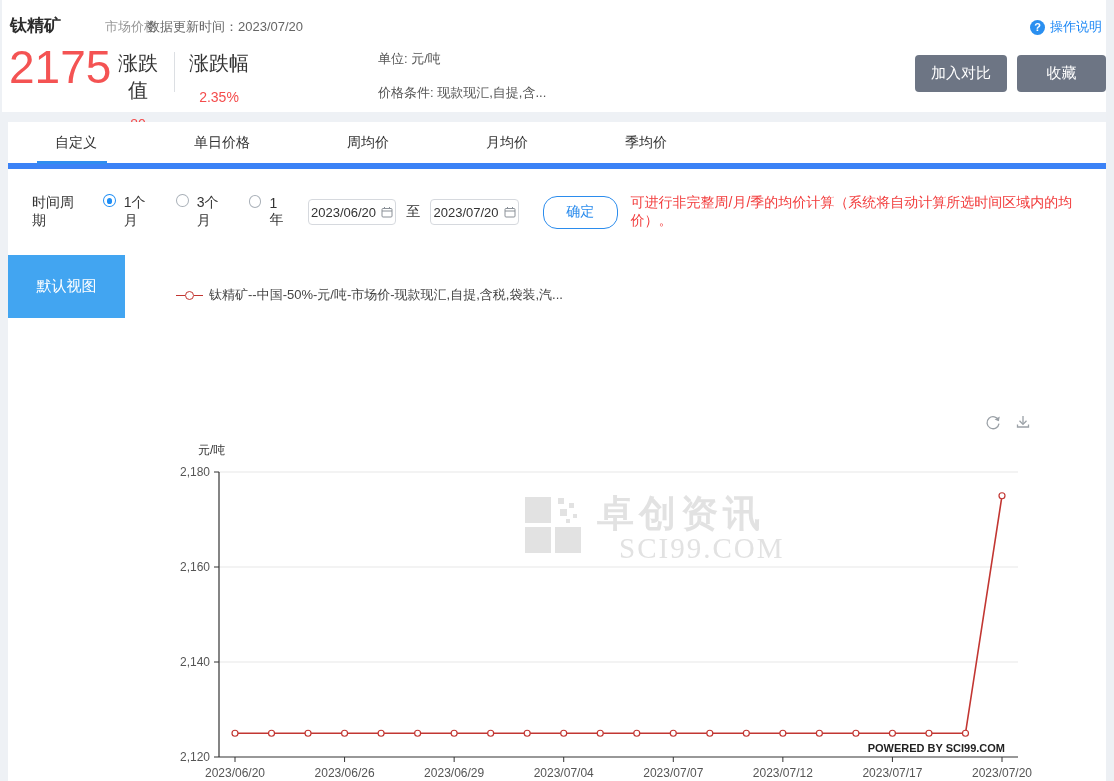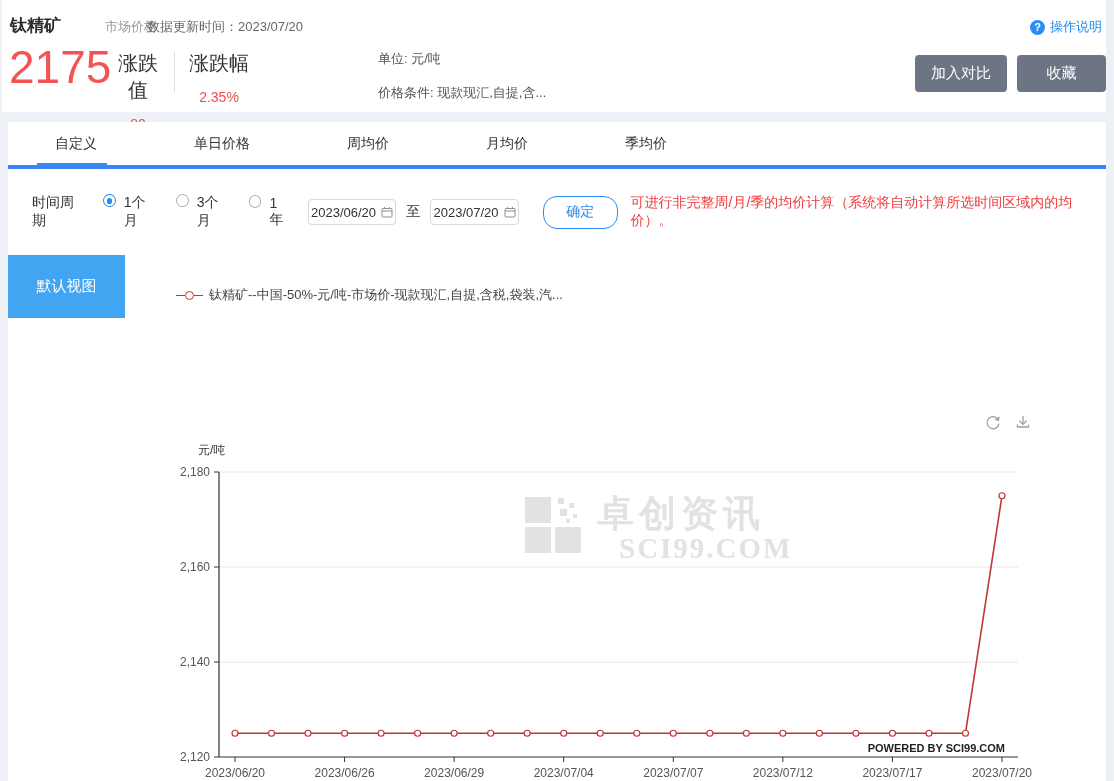--- a/index.html
+++ b/index.html
@@ -26,21 +26,21 @@
   .info-col .row2 { margin-top:16px; }
   .info1 { left:266px; }
   .info2 { left:376px; }
   .help { position:absolute; right:4px; top:18px; font-size:13px; color:#1b87f5; display:flex; align-items:center; gap:5px; cursor:pointer; }
   .qicon { width:15px; height:15px; border-radius:50%; background:#2a8ff0; color:#fff; font-size:11px; font-weight:bold; display:flex; align-items:center; justify-content:center; }
   .hbtn { position:absolute; top:55px; height:37px; background:#6d7584; color:#fff; font-size:15px; border:none; border-radius:4px; cursor:pointer; font-family:inherit; }
   .btn-compare { right:99px; width:92px;margin-left:19px; }
   .btn-fav { right:0; width:89px; }
   
   .main-card { position:absolute; left:8px; top:122px; width:1098px; height:659px; background:#fff; }
-  .tabs { position:relative; height:47px; border-bottom:4px solid #3b82f6; display:flex; align-items:stretch; padding-left:47px; gap:97px; }
+  .tabs { position:relative; height:47px; border-bottom:6px solid #3b82f6; display:flex; align-items:stretch; padding-left:47px; gap:97px; }
   .tab { font-size:14px; color:#333; display:flex; align-items:center; position:relative; cursor:pointer; }
   .tab.active::after { content:""; position:absolute; left:-18px; right:-10px; bottom:-1px; height:3px; background:#2f8df0; }
   .filter-row { position:absolute; left:24px; top:76px; height:28px; display:flex; align-items:center; font-size:14px; color:#333; }
   .radio { display:flex; align-items:flex-start; gap:8px; cursor:pointer; margin-right:17px; }
   .radio:first-of-type { margin-left:16px; }
   .rb { width:13px; height:13px; border-radius:50%; border:1px solid #a9b0b8; background:#fff; position:relative; }
   .rb.checked { border-color:#1f8ef5; }
   .rb.checked::after { content:""; position:absolute; inset:2.5px; border-radius:50%; background:#1f8ef5; }
   .datebox { width:90px; height:26px; border:1px solid #d6d9de; border-radius:4px; display:flex; align-items:center; justify-content:center; gap:5px; font-size:13px; color:#333; background:#fff; cursor:pointer; }
   .zhi { margin:0 10px; }
@@ -61,21 +61,21 @@
   .wm-logo i { position:absolute; background:#e2e2e2; }
   .wm-sq1 { left:0; top:2px; width:26px; height:26px; }
   .wm-sq2 { left:0; top:32px; width:26px; height:26px; }
   .wm-sq3 { left:30px; top:32px; width:26px; height:26px; }
   .wm-d1 { left:33px; top:3px; width:6px; height:6px; }
   .wm-d2 { left:44px; top:8px; width:5px; height:5px; }
   .wm-d3 { left:35px; top:14px; width:7px; height:7px; }
   .wm-d4 { left:48px; top:19px; width:4px; height:4px; }
   .wm-d5 { left:41px; top:24px; width:4px; height:4px; }
   .wm-text1 { font-size:37px; font-weight:bold; letter-spacing:5px; line-height:1; }
-  .wm-text2 { font-family:"Liberation Serif","DejaVu Serif",serif; font-size:29px; font-weight:bold; letter-spacing:2px; line-height:1; margin-top:2px; margin-left:22px; }
+  .wm-text2 { font-family:"Liberation Serif","DejaVu Serif",serif; font-size:29px; font-weight:normal; letter-spacing:2px; line-height:1; margin-top:2px; margin-left:22px; }
   
   .scroll-track { position:absolute; right:0; top:0; width:8px; height:781px; background:#edf0f4; }
 </style>
 </head>
 <body>
 
 <div class="header-card">
   <div class="h-title">钛精矿</div>
   <div class="h-sub">市场价格</div>
   <div class="h-update"><span>数据更新时间：</span><b>2023/07/20</b></div>

